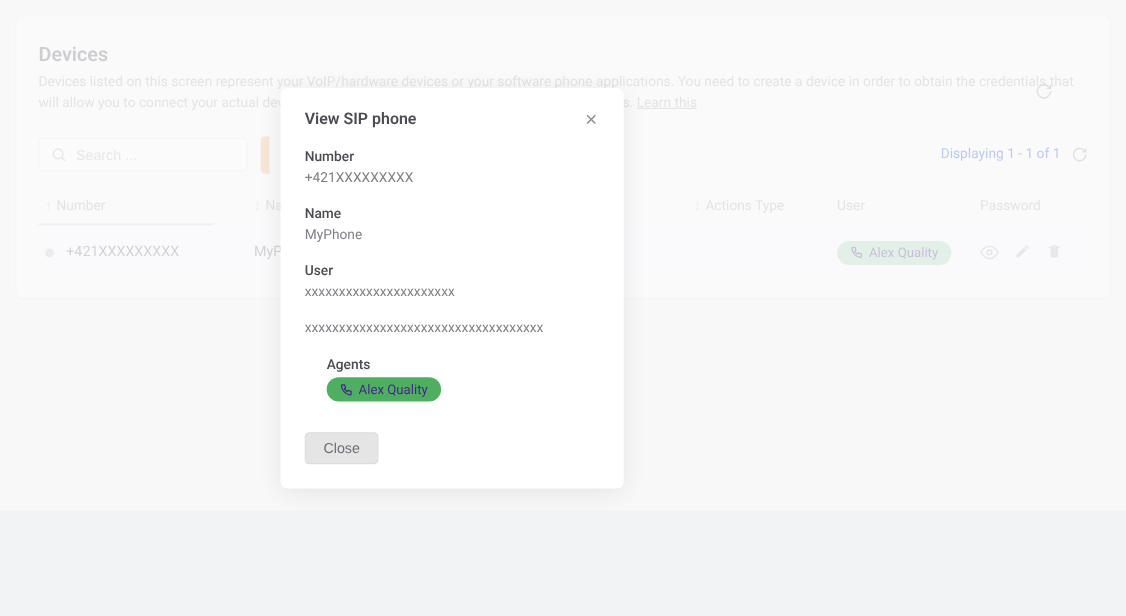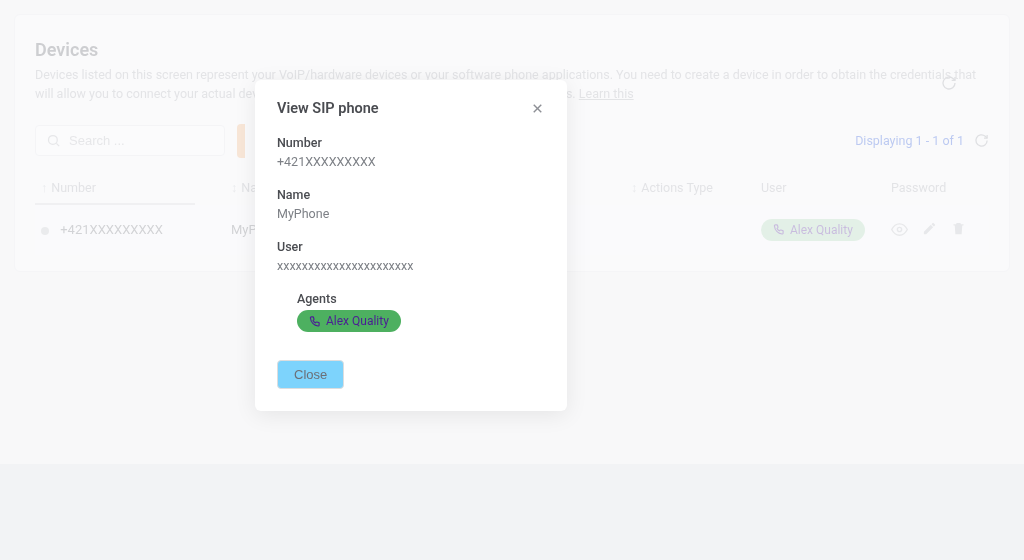--- a/index.html
+++ b/index.html
@@ -159,21 +159,21 @@
     font-size: 12.5px;
     color: #7d8086;
     word-break: break-all;
   }
   .close-btn {
     margin-top: 28px;
     display: inline-block;
     padding: 6px 16px;
     border: 1px solid #dcddde;
     border-radius: 4px;
-    background: #7dd3fc;
+    background: #e5e5e5;
     color: #6c6f76;
     font-size: 13px;
     cursor: pointer;
   }
   .reload-ic { display:inline-flex; color:#9a9da3; cursor:pointer; }
 </style>
 </head>
 <body>
 
 <div class="page">
@@ -295,20 +295,21 @@
     </div>
     <div class="field">
       <div class="field-label">Name</div>
       <div class="field-value">MyPhone</div>
     </div>
     <div class="field">
       <div class="field-label">User</div>
       <div class="field-value">xxxxxxxxxxxxxxxxxxxxxx</div>
     </div>
     <div class="field">
+      <div class="field-value">xxxxxxxxxxxxxxxxxxxxxxxxxxxxxxxxxxx</div>
     </div>
     <div class="field" style="margin-bottom:0;margin-left:20px;">
       <div class="field-label">Agents</div>
       <div>
         <span class="pill solid-green">
           <svg width="11" height="11" viewBox="0 0 24 24" fill="none" stroke="currentColor" stroke-width="2.5">
               <path d="M22 16.92v3a2 2 0 0 1-2.18 2A19.8 19.8 0 0 1 3.07 4.18 2 2 0 0 1 5.06 2h3a2 2 0 0 1 2 1.72c.13.96.37 1.9.72 2.8a2 2 0 0 1-.45 2.11L9 10a16 16 0 0 0 5 5l1.37-1.33a2 2 0 0 1 2.11-.45c.9.35 1.84.59 2.8.72A2 2 0 0 1 22 16.92z"></path>
             </svg>
           <span>Alex Quality</span>
         </span>

